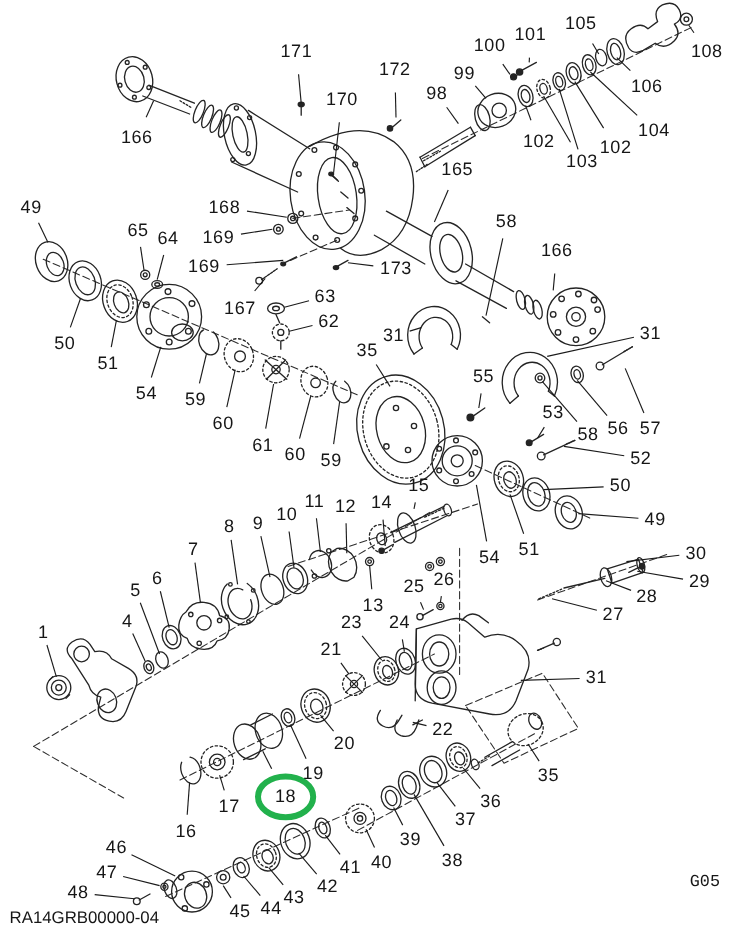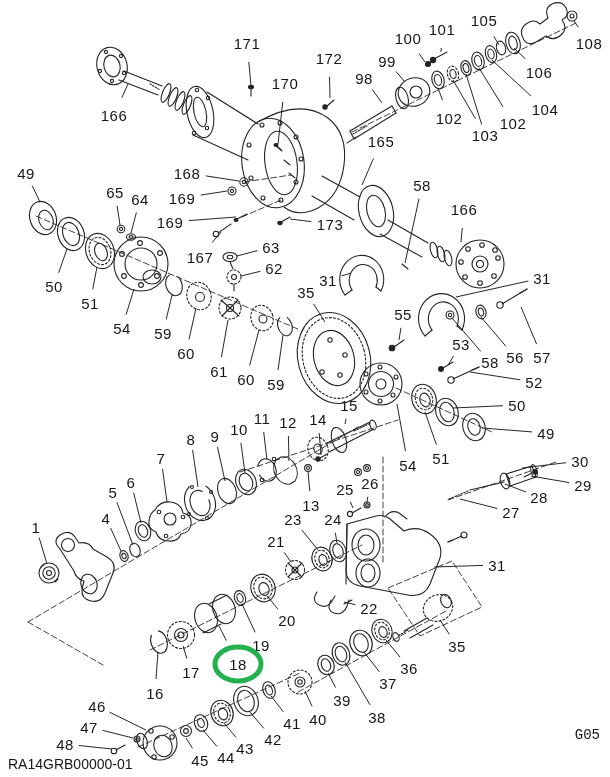--- a/index.html
+++ b/index.html
@@ -589,15 +589,15 @@
       <line x1="370.0" y1="704.9" x2="345" y2="662" class="leader"></line>
       <text x="377" y="717" class="callout">38</text>
       <line x1="379.4" y1="671.9" x2="364" y2="652" class="leader"></line>
       <text x="388" y="683" class="callout">37</text>
       <line x1="400.1" y1="657.2" x2="386" y2="640" class="leader"></line>
       <text x="409" y="668" class="callout">36</text>
       <line x1="449.3" y1="634.3" x2="440" y2="620" class="leader"></line>
       <text x="457" y="646" class="callout">35</text>
     </svg>
 
-  <div id="doc-number" class="corner-text">RA14GRB00000-01</div>
+  <div id="doc-number" class="corner-text">RA14GRB00000-04</div>
   <div id="page-code" class="corner-text">G05</div>
 </div>
 
 </body></html>

